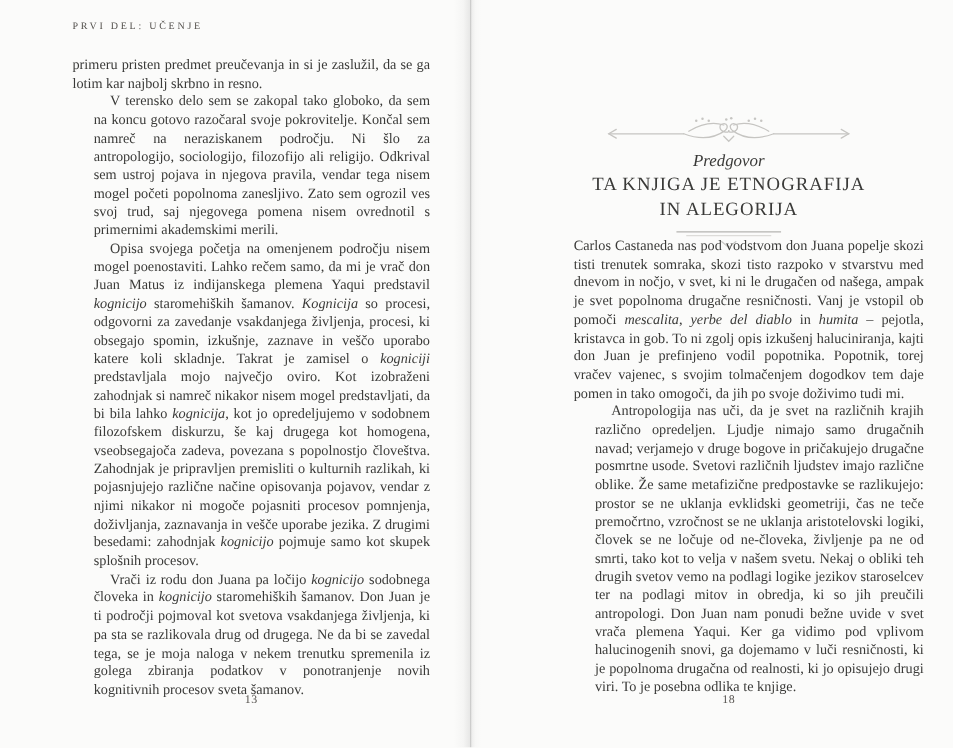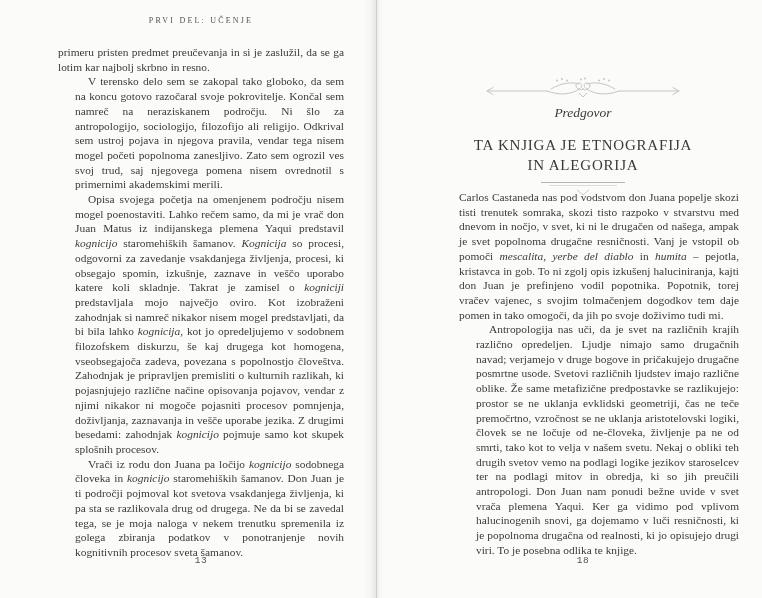--- a/index.html
+++ b/index.html
@@ -16,55 +16,54 @@
     background: linear-gradient(90deg,
       rgba(60,60,60,0) 0%, rgba(60,60,60,0.03) 35%,
       rgba(60,60,60,0.10) 58%, rgba(60,60,60,0.02) 78%, rgba(60,60,60,0) 100%);
   }
   .gutter::after {
     content: ""; position: absolute; left: 13px; top: 0;
     width: 1px; height: 100%; background: rgba(90,90,90,0.20);
   }
   .running-header {
     position: absolute; left: 58px; top: 16px; width: 286px;
-    text-align: center;
+    text-align: left;
     font-size: 8px; letter-spacing: 2.2px;
     color: var(--ink-muted, #55524e);
     white-space: nowrap;
   }
   .page-body {
     position: absolute;
     font-size: 11.4px; line-height: 14.7px;
     text-align: justify;
   }
   .page-body p { margin: 0; }
   .page-body p.indent { text-indent: 13px; margin-left: 17px; }
   .page-body em { font-style: italic; }
   #left-body  { left: 58px;  top: 45px;  width: 286px; font-family: Liberation Serif, serif; }
   #right-body { left: 459px; top: 190px; width: 280px; }
   .page-number {
     position: absolute; top: 555px;
     text-align: center; font-size: 9.5px; letter-spacing: 0.5px;
     color: var(--ink-muted, #55524e);
-    font-family: Liberation Mono, monospace;
   }
   #left-number  { left: 58px;  width: 286px; }
   #right-number { left: 443px; width: 280px; }
   .chapter-head {
-    position: absolute; left: 433px; top: 76px; width: 300px;
+    position: absolute; left: 433px; top: 92px; width: 300px;
     text-align: center;
   }
   .flourish { display: block; margin: 0 auto; }
   .chapter-label {
     font-style: italic; font-size: 13.5px; margin-top: 5px;
     color: var(--ink, #3a3a38);
   }
   .chapter-title {
     font-size: 15px; line-height: 20px; letter-spacing: 0.8px;
-    margin-top: 14px; color: var(--ink, #3a3a38);
+    margin-top: 1px; color: var(--ink, #3a3a38);
   }
   .divider { display: block; margin: 6px auto 0; }
 </style>
 </head>
 <body>
 
 <div class="gutter"></div>
 
 <div class="running-header">PRVI DEL: UČENJE</div>
 

